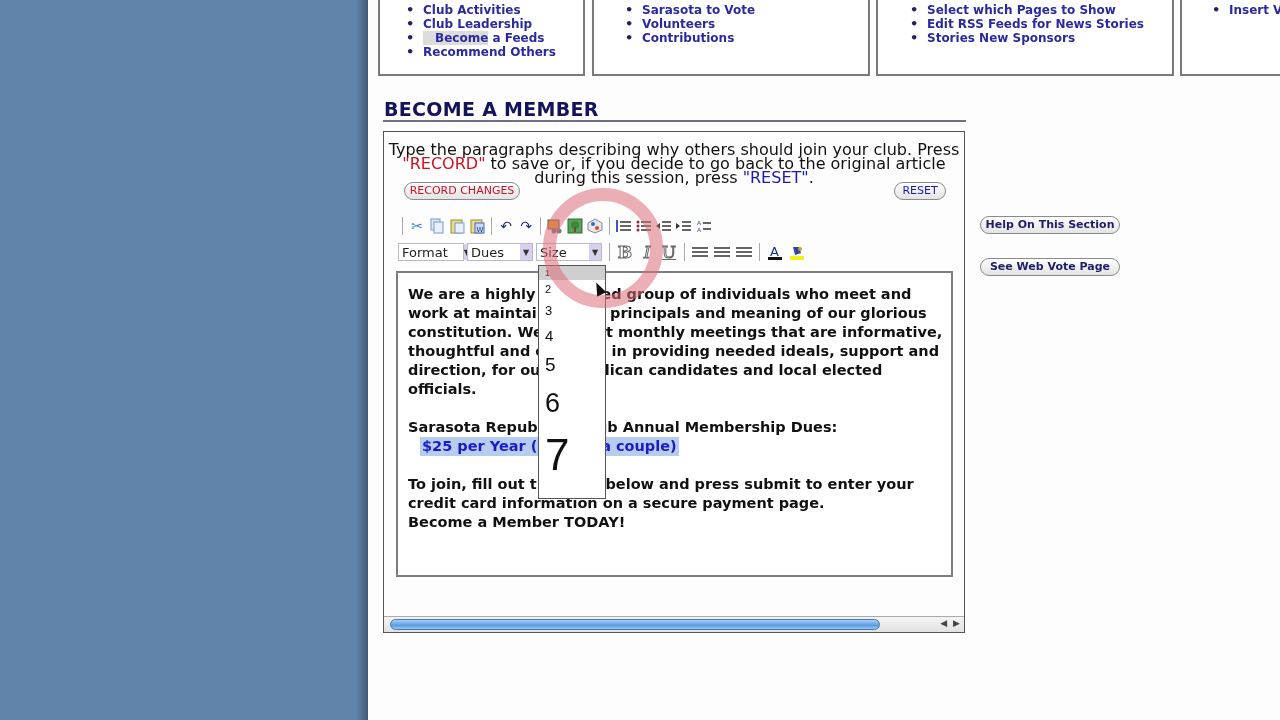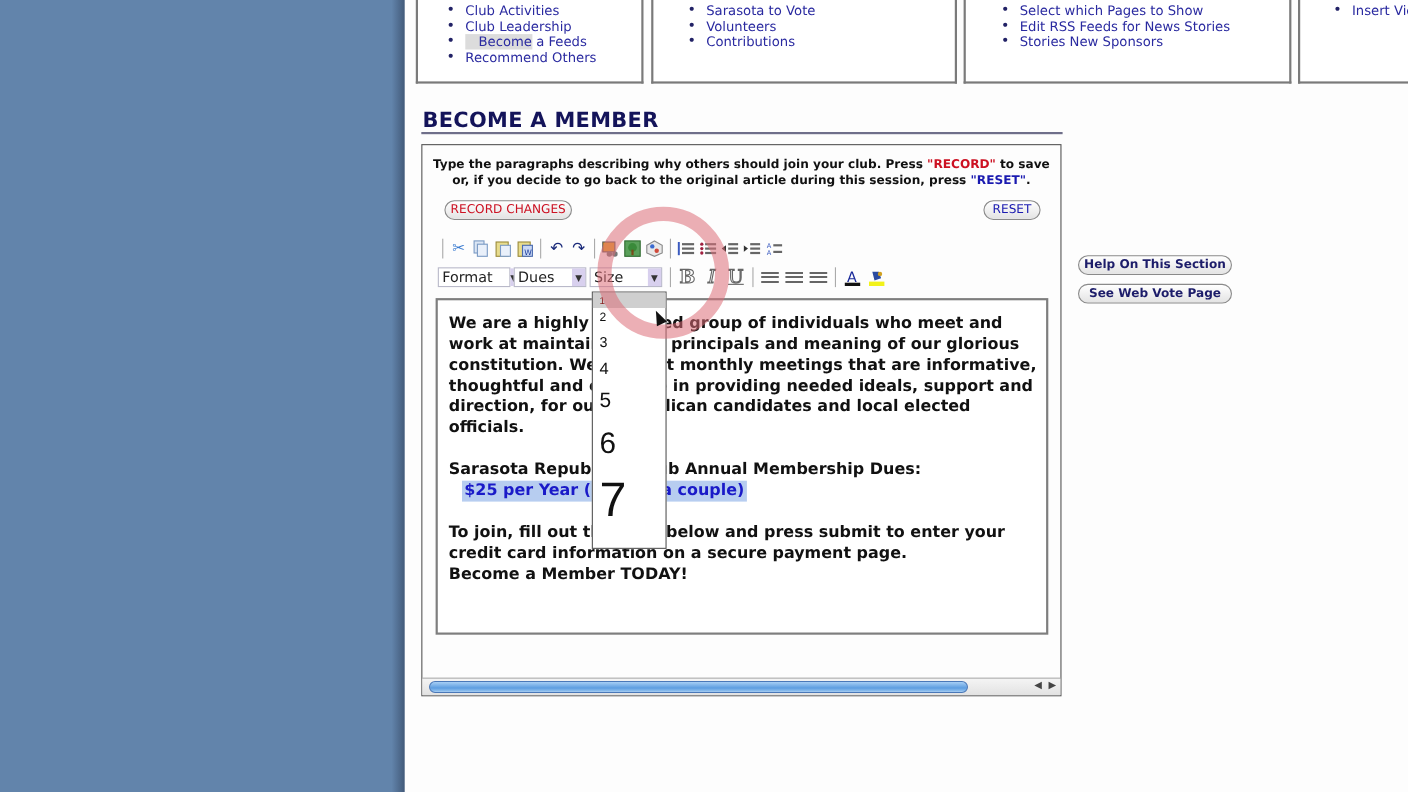--- a/index.html
+++ b/index.html
@@ -3,29 +3,29 @@
 <meta charset="utf-8">
 <style>
   * { box-sizing: border-box; margin: 0; padding: 0; }
   html, body { width: 1280px; height: 720px; overflow: hidden; background: #fdfdfd; font-family: "DejaVu Sans", sans-serif; }
   .left-pane { position: absolute; left: 0; top: 0; width: 368px; height: 720px; background: #6284ab; }
   .left-pane::after { content: ""; position: absolute; right: 0; top: 0; width: 12px; height: 100%; background: linear-gradient(to right, rgba(0,0,0,0), rgba(40,55,80,0.55)); }
   .page { position: absolute; left: 368px; top: 0; width: 912px; height: 720px; background: #fdfdfd; }
 
   .nav-box { position: absolute; top: -10px; height: 86px; border: 2px solid #7a7a7a; border-top: none; background: #fff; }
   .nav-box ul { list-style: none; position: absolute; }
-  .nav-box li { font-size: 12px; line-height: 14px; color: #2a2aa0; white-space: nowrap; position: relative; padding-left: 19px; }
+  .nav-box li { font-size: 12px; line-height: 14px; color: #2a2aa0; white-space: nowrap; position: relative; padding-left: 19px; font-weight: bold; }
   .nav-box li::before { content: "•"; position: absolute; left: 2px; top: 0; color: #222266; font-size: 13px; }
   .nav-box li .hl { background: #dcdcdc; padding-left: 12px; }
 
   .section-title { position: absolute; left: 16px; top: 98px; font-size: 19px; font-weight: bold; color: #14145a; letter-spacing: 0.3px; }
   .section-rule { position: absolute; left: 15px; top: 120px; width: 583px; height: 2px; background: #6f6f8a; }
 
   .editor-panel { position: absolute; left: 15px; top: 131px; width: 582px; height: 502px; border: 1px solid #555; background: #fdfdfd; }
-  .instructions { position: absolute; left: 0; top: 11px; width: 100%; text-align: center; font-size: 11px; font-weight: bold; color: #111; line-height: 14px; }
+  .instructions { position: absolute; left: 0; top: 11px; width: 100%; text-align: center; font-size: 16px; font-weight: normal; color: #111; line-height: 14px; }
   .instructions .red { color: #cc1122; }
   .instructions .blue { color: #1a1ab0; }
 
   .pill { position: absolute; height: 18px; border: 1px solid #8a8a8a; border-radius: 10px; background: linear-gradient(#ffffff, #e3e3e3); font-size: 11px; text-align: center; line-height: 16px; cursor: pointer; white-space: nowrap; }
   .record-btn { left: 20px; top: 50px; width: 116px; color: #cc1122; }
   .reset-btn { left: 510px; top: 50px; width: 52px; color: #1a1ab0; }
 
   .toolbar-row { position: absolute; left: 14px; height: 24px; display: flex; align-items: center; }
   .tb1 { top: 82px; }
   .tb2 { top: 108px; }
@@ -52,21 +52,21 @@
   .size-opt.selected { background: #cfcfcf; }
 
   .focus-ring { position: absolute; left: 159px; top: 56px; width: 120px; height: 120px; border-radius: 50%; border: 13px solid rgba(220,110,120,0.55); pointer-events: none; }
   .cursor { position: absolute; left: 210px; top: 150px; width: 0; height: 0; border-left: 5px solid transparent; border-right: 5px solid transparent; border-bottom: 13px solid #111; transform: rotate(-25deg); }
 
   .hscroll { position: absolute; left: 0; bottom: 0; width: 100%; height: 16px; border-top: 1px solid #aaa; background: linear-gradient(#f4f4f4, #e2e2e2); }
   .hscroll .thumb { position: absolute; left: 6px; top: 2px; width: 490px; height: 11px; border-radius: 6px; border: 1px solid #4a78b8; background: linear-gradient(#a7cff5, #5d9de0 60%, #9ac7f2); }
   .hscroll .arrows { position: absolute; right: 4px; top: 1px; font-size: 9px; color: #444; display: flex; gap: 6px; }
 
   .side-btn { left: 612px; width: 140px; color: #1d1d6a; font-weight: bold; font-size: 11px; }
-  .help-btn { top: 232px; }
+  .help-btn { top: 216px; }
   .web-btn { top: 258px; }
 </style>
 </head>
 <body>
 
 <div class="left-pane"></div>
 
 <div class="page">
 
   <div class="nav-box" style="left:10px; width:207px;">

